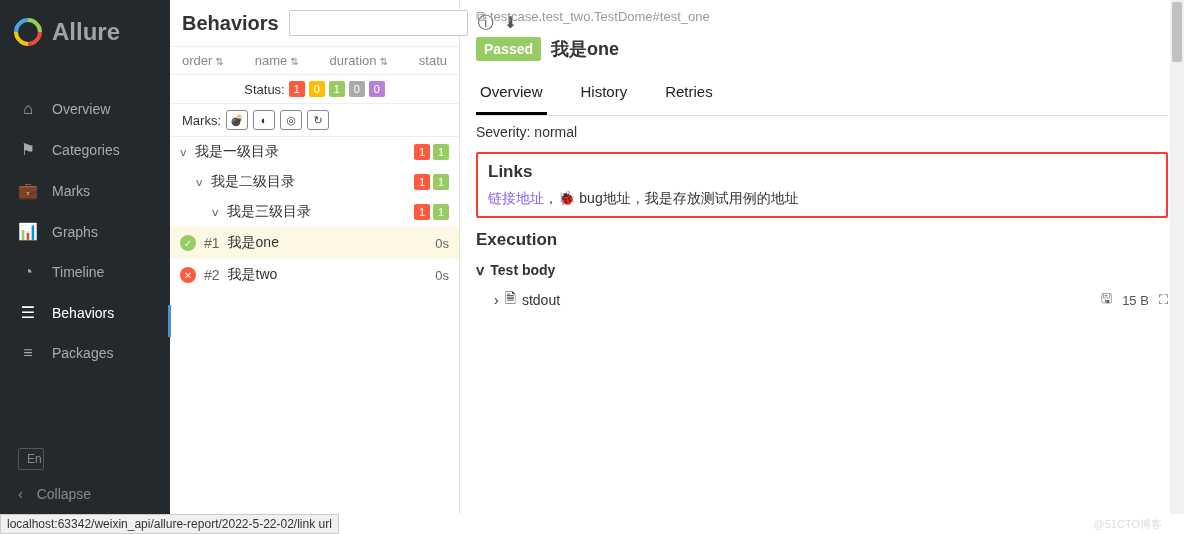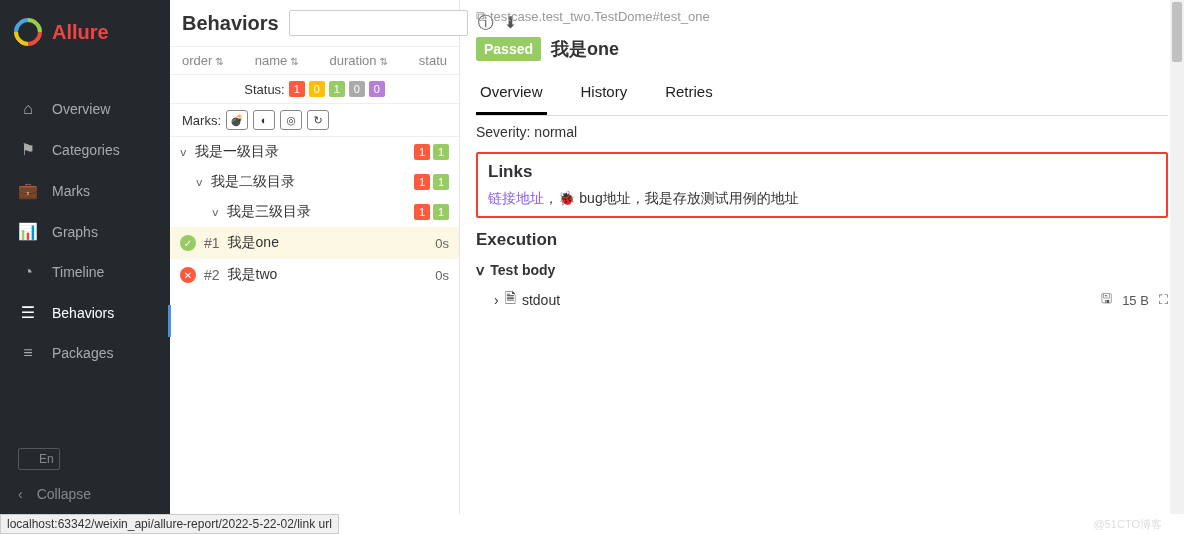--- a/index.html
+++ b/index.html
@@ -1,27 +1,27 @@
 <!DOCTYPE html>
 <html><head>
 <meta charset="utf-8">
 <style>
 *{margin:0;padding:0;box-sizing:border-box;font-family:Arial,Helvetica,sans-serif}
 body{width:1184px;height:534px;overflow:hidden;background:#fff;position:relative;font-size:14px;color:#333}
 .app{display:flex;height:514px}
 .sidebar{width:170px;background:#24292e;color:#ccc;display:flex;flex-direction:column}
 .logo-row{display:flex;align-items:center;padding:18px 14px;gap:10px}
 .logo-circle{width:28px;height:28px;border-radius:50%;border:4px solid;border-color:#97ce4c #e74c3c #f1c40f #4aa3df;transform:rotate(45deg)}
-.logo-txt{color:#ef4444;font-size:20px;font-weight:700}
+.logo-txt{color:#a3a3a3;font-size:24px;font-weight:700}
 .nav{flex:1;padding-top:25px}
 .nav-item{display:flex;align-items:center;gap:14px;padding:11px 18px;cursor:pointer;color:#aaa}
 .nav-item.active{color:#fff}
 .nav-item .ico{width:20px;text-align:center;font-size:16px}
 .sidebar-foot{padding:12px 18px;display:flex;flex-direction:column;gap:16px;color:#888}
-.lang{border:1px solid #555;padding:3px 20px;width:26px;text-align:right;font-size:12px;border-radius:2px}
+.lang{border:1px solid #555;padding:3px 8px;width:26px;text-align:right;font-size:12px;border-radius:2px}
 .collapse-row{display:flex;align-items:center;gap:14px;cursor:pointer}
 .middle{width:290px;border-right:1px solid #e4e4e4;display:flex;flex-direction:column}
 .mid-head{padding:10px 12px;border-bottom:1px solid #eee;display:flex;align-items:center;gap:10px}
 .mid-title{font-size:20px;font-weight:700;flex:0 0 auto}
 .mid-search{flex:1;height:26px;border:1px solid #ccc;border-radius:2px}
 .mid-icons{display:flex;gap:10px;color:#555;font-size:16px}
 .mid-cols{display:flex;justify-content:space-between;padding:6px 12px;color:#888;font-size:13px;border-bottom:1px solid #eee}
 .sort{font-size:10px;margin-left:3px}
 .status-row{padding:6px 12px;display:flex;justify-content:center;align-items:center;gap:4px;border-bottom:1px solid #eee;font-size:13px}
 .badge{display:inline-block;min-width:16px;height:16px;line-height:16px;text-align:center;color:#fff;font-size:11px;border-radius:2px;padding:0 3px}

